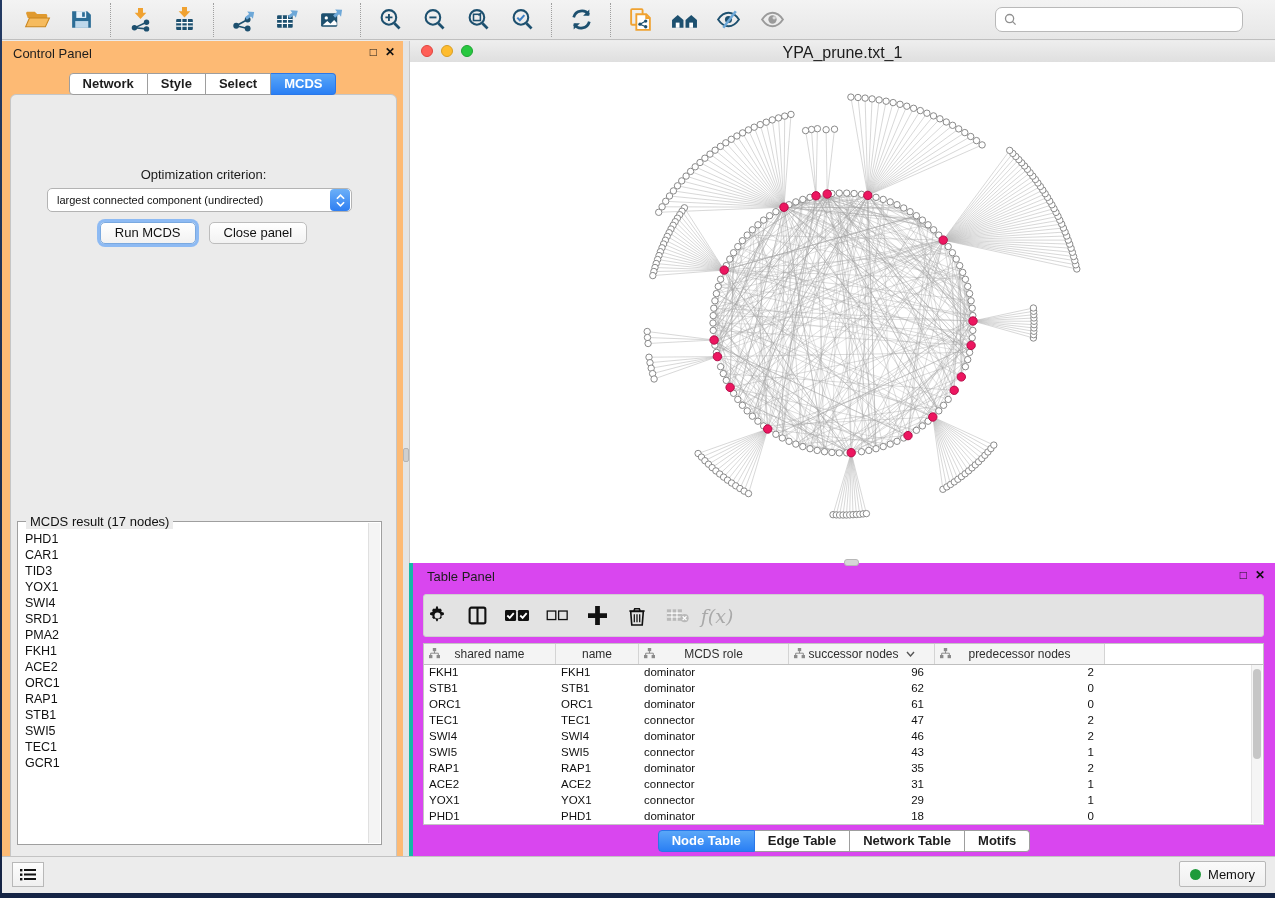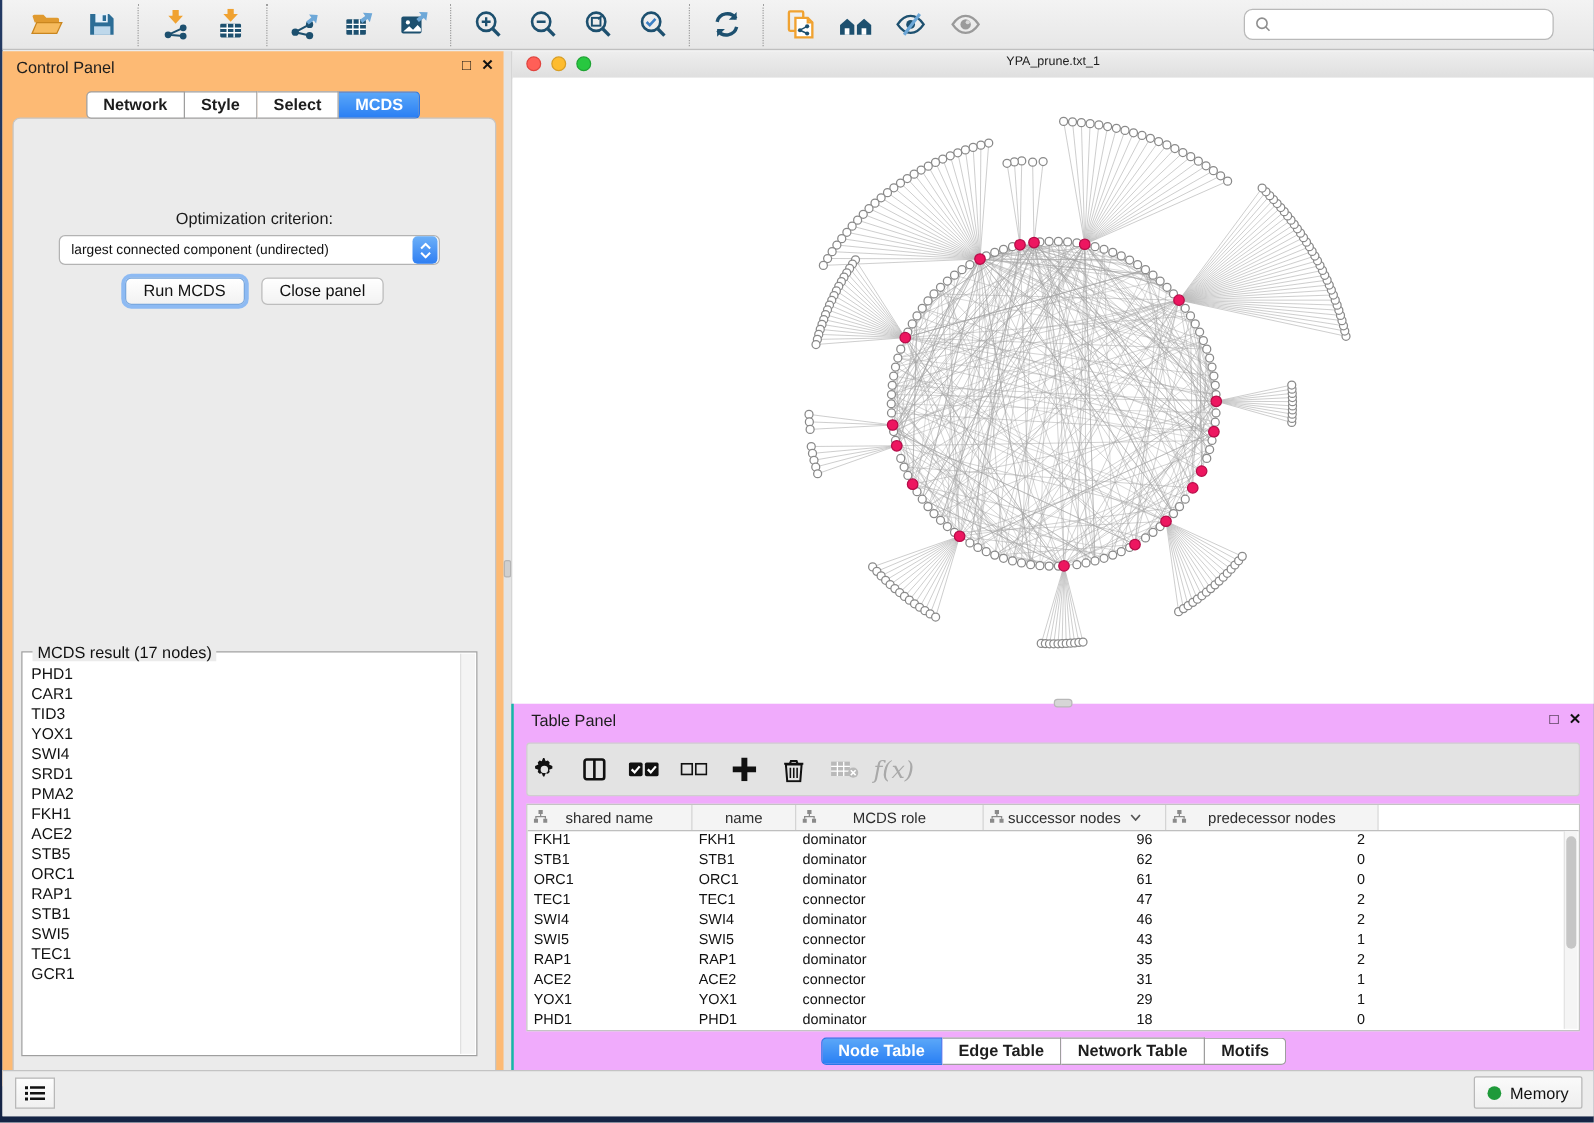--- a/index.html
+++ b/index.html
@@ -69,25 +69,25 @@
 
   
   .netwin{position:absolute;left:407px;top:41px;right:0;height:522px;background:#fff;border-left:1px solid #c9c9c9;}
   .net-titlebar{position:absolute;left:0;right:0;top:0;height:21px;
     background:linear-gradient(180deg,#eeeeee,#dfdfdf);border-bottom:1px solid #c2c2c2;}
   .tlights{position:absolute;left:11px;top:4px;display:flex;gap:8px;}
   .tlight{width:12px;height:12px;border-radius:50%;box-sizing:border-box;}
   .tlight.red{background:#ff5f57;border:1px solid #e0443e;}
   .tlight.yellow{background:#febc2e;border:1px solid #d89e24;}
   .tlight.green{background:#28c840;border:1px solid #1ea433;}
-  .net-title{position:absolute;left:0;right:0;top:3px;text-align:center;font-size:10px;color:#1c1c1c;}
+  .net-title{position:absolute;left:0;right:0;top:3px;text-align:center;font-size:16px;color:#1c1c1c;}
   .net-canvas{position:absolute;left:0;right:0;top:21px;bottom:0;background:#fff;overflow:hidden;}
 
   
-  .tpanel{position:absolute;left:407px;top:563px;right:0;bottom:36px;background:#f0abfc;border-left:2px solid #14b8a6;}
+  .tpanel{position:absolute;left:407px;top:563px;right:0;bottom:36px;background:#d946ef;border-left:4px solid #14b8a6;}
   .hsplit-knob{position:absolute;left:50%;top:-4px;width:15px;height:7px;background:#d6d6d6;
     border:1px solid #b8b8b8;border-radius:3px;box-sizing:border-box;}
   .tp-toolbar{position:absolute;left:10px;right:11px;top:31px;height:43px;background:#e3e3e3;
     border:1px solid #cfcfcf;border-radius:3px;display:flex;align-items:center;box-sizing:border-box;}
   .tp-tool{margin-right:14px;display:flex;align-items:center;justify-content:center;width:26px;height:26px;cursor:default;}
   .tp-tool svg{display:block;}
   .fx{font-family:"DejaVu Serif",serif;font-style:italic;font-size:19px;color:#a9a9a9;}
   .ttable{position:absolute;left:10px;right:11px;top:80px;bottom:32px;background:#fff;
     border:1px solid #c4c4c4;box-sizing:border-box;overflow:hidden;}
   .thead{display:flex;height:20px;background:#f4f4f4;border-bottom:1px solid #bfbfbf;}
@@ -319,21 +319,20 @@
         <div class="result-list" id="result-list">
             <div>PHD1</div>
             <div>CAR1</div>
             <div>TID3</div>
             <div>YOX1</div>
             <div>SWI4</div>
             <div>SRD1</div>
             <div>PMA2</div>
             <div>FKH1</div>
             <div>ACE2</div>
-            <div>STB5</div>
             <div>ORC1</div>
             <div>RAP1</div>
             <div>STB1</div>
             <div>SWI5</div>
             <div>TEC1</div>
             <div>GCR1</div>
           </div>
         <div class="result-scroll"></div>
       </div>
     </div>

